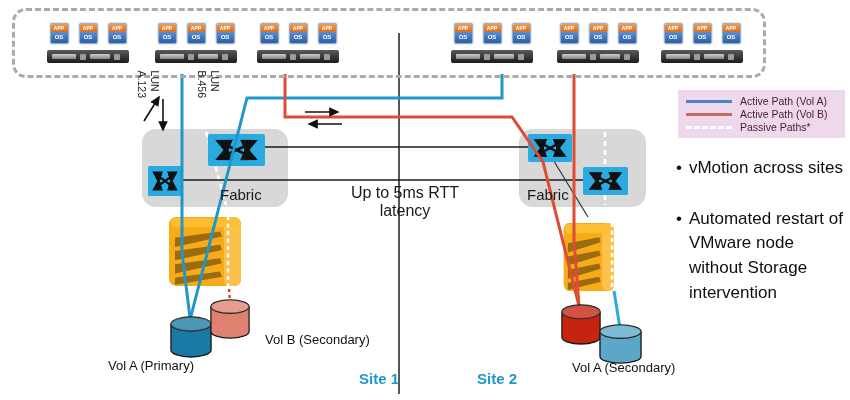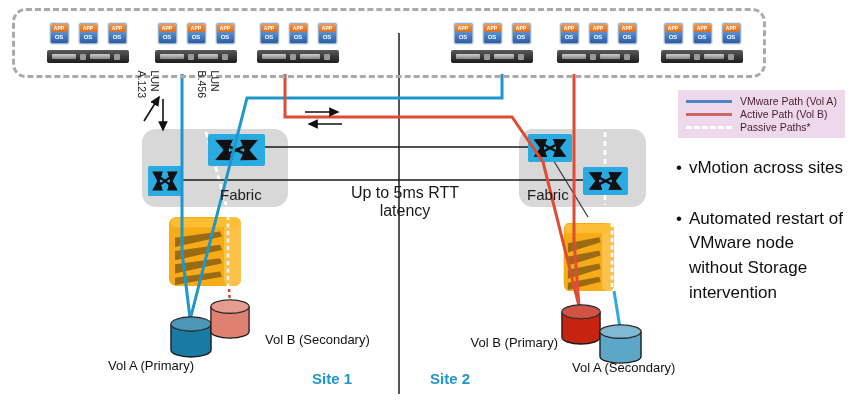--- a/index.html
+++ b/index.html
@@ -21,21 +21,21 @@
   .vm-os{flex:5;background:linear-gradient(#5b8fd0,#2b5ea8);font-size:6px;line-height:10px;}
   .server-bar{width:82px;height:13px;background:linear-gradient(#5a5a5a,#1c1c1c);border-radius:2px;
               display:flex;align-items:center;gap:4px;padding:0 5px;box-sizing:border-box;}
   .slot{height:5px;background:linear-gradient(#cfcfcf,#858585);border-radius:1px;}
   .slot.w1{width:24px;} .slot.w2{width:20px;} .chip{width:6px;height:6px;background:#9a9a9a;border-radius:1px;}
 
   
   .lun-label{width:64px;transform:rotate(90deg);transform-origin:center;font-size:10.5px;line-height:1.2;color:#222;}
   .fabric-label{font-size:15px;color:#1a1a1a;}
   .latency{width:150px;text-align:center;font-size:16px;color:#1a1a1a;}
-  .site-label{font-size:15px;font-weight:bold;color:#2196c9;}
+  .site-label{font-size:15px;font-weight:bold;color:#2196c9;margin-left:47px;}
   .vol-label{font-size:13px;color:#111;white-space:nowrap;}
 
   
   .legend{left:678px;top:90px;width:167px;height:48px;background:#eed9ec;padding:5px 8px;box-sizing:border-box;
           display:flex;flex-direction:column;justify-content:space-between;}
   .legend-row{display:flex;align-items:center;gap:8px;height:12px;}
   .legend-line{width:46px;border-top:3px solid;flex:none;}
   .legend-line.blue{border-color:#4d85c4;}
   .legend-line.red{border-color:#c96a62;}
   .legend-line.dash{border-top:3px dashed #ffffff;}
@@ -264,35 +264,34 @@
   </div>
 
   <div class="abs fabric-label" style="left:220px;top:186px;">Fabric</div>
   <div class="abs fabric-label" style="left:527px;top:186px;">Fabric</div>
 
   <div class="abs latency" style="left:330px;top:184px;">Up to 5ms RTT latency</div>
 
   <div class="abs legend">
     <div class="legend-row">
       <span class="legend-line blue"></span>
-      <span class="legend-text">VMware Path (Vol A)</span>
+      <span class="legend-text">Active Path (Vol A)</span>
     </div>
     <div class="legend-row">
       <span class="legend-line red"></span>
       <span class="legend-text">Active Path (Vol B)</span>
     </div>
     <div class="legend-row">
       <span class="legend-line dash"></span>
       <span class="legend-text">Passive Paths*</span>
     </div>
   </div>
 
   <div class="abs vol-label" style="left:108px;top:358px;width:140px;">Vol A (Primary)</div>
   <div class="abs vol-label" style="left:246px;top:332px;margin-left:19px;">Vol B (Secondary)</div>
-  <div class="abs vol-label" style="left:455px;top:335px;width:103px;text-align:right;">Vol B (Primary)</div>
   <div class="abs vol-label" style="left:572px;top:360px;width:130px;">Vol A (Secondary)</div>
 
   <div class="abs site-label" style="left:312px;top:370px;">Site 1</div>
   <div class="abs site-label" style="left:430px;top:370px;">Site 2</div>
 
   <div class="abs bullets">
     <div class="bullet">vMotion across sites</div>
     <div class="bullet">Automated restart of VMware node without Storage intervention</div>
   </div>
 

